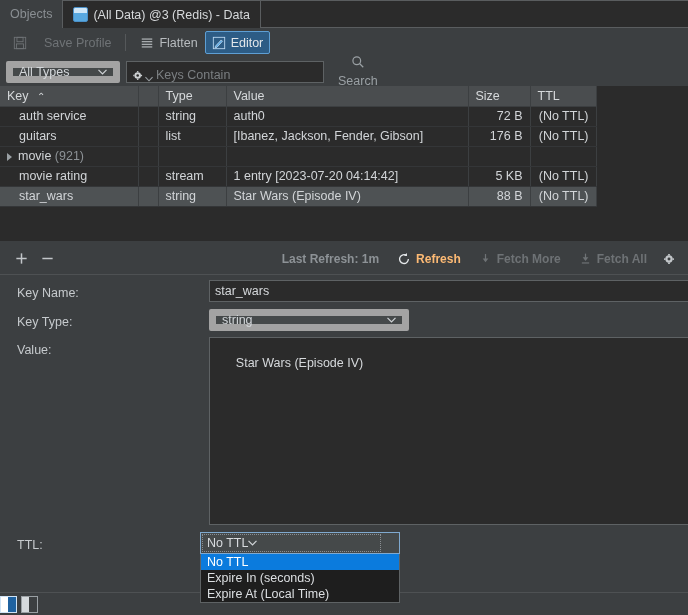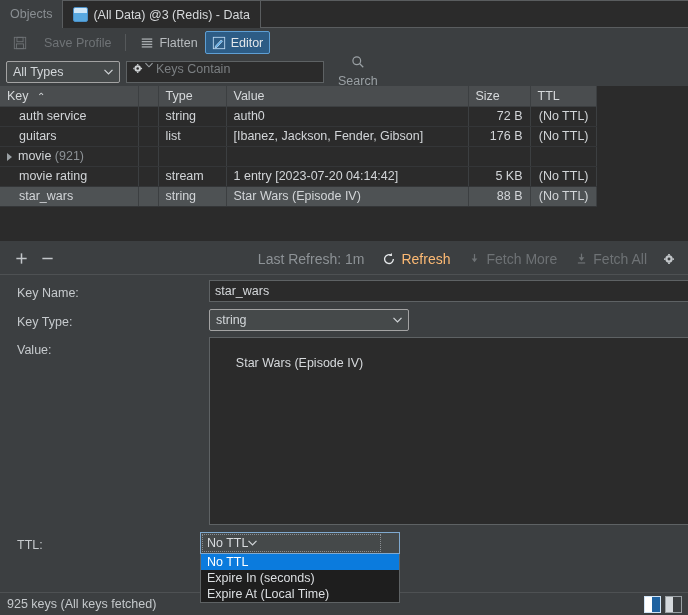--- a/index.html
+++ b/index.html
@@ -83,36 +83,36 @@
     background: #3c3f41;
     display: flex; align-items: center;
     padding-left: 6px;
     box-sizing: border-box;
   }
   .combo {
     position: relative;
     box-sizing: border-box;
     height: 22px;
     background: #45494a;
-    border: 1px solid #a3a3a3;
+    border: 7px solid #a3a3a3;
     border-radius: 2px;
     color: #d3d7da;
     font-size: 12.5px;
     display: flex; align-items: center;
     padding: 0 6px;
   }
   .combo .caret { position: absolute; right: 6px; top: 50%; transform: translateY(-50%); }
   #types-combo { width: 114px; }
   .searchbox {
     box-sizing: border-box;
     margin-left: 6px;
     width: 198px; height: 22px;
     background: #2b2b2b;
     border: 1px solid #5e6264;
-    display: flex; align-items: flex-start; gap: 0;
+    display: flex; align-items: flex-end; gap: 0;
     padding: 0 5px;
     color: #7b7f82;
     font-size: 12.5px;
   }
   .search-action {
     display: flex; align-items: center; gap: 5px;
     margin-left: 14px;
     color: #9aa0a4;
     font-size: 12.5px;
     flex-direction: column;
@@ -180,21 +180,21 @@
     display: flex; align-items: center; justify-content: center;
     color: #c2c6c9;
   }
   .rb-right {
     margin-left: auto; display: flex; align-items: center; gap: 0;
     padding-right: 6px;
   }
   .rb-item {
     display: flex; align-items: center; gap: 5px;
     padding: 0 9px; height: 24px;
-    font-size: 14px; color: #c7cacd; white-space: nowrap;
+    font-size: 12px; color: #c7cacd; white-space: nowrap; font-weight: bold;
   }
   .rb-item.muted { color: #8d9296; }
   .rb-item.dim { color: #6e7275; }
   .rb-item.strong { color: #fdba74; }
 
   
   .form { position: absolute; left: 9px; top: 276px; width: 688px; height: 316px; background: #3c3f41; }
   .flabel { position: absolute; left: 8px; color: #c6cacd; font-size: 12.5px; }
   .textinput {
     position: absolute;
@@ -516,21 +516,20 @@
       <path d="M0.5 0.8 L4.5 5 L8.5 0.8" fill="none" stroke="#d0d4d7" stroke-width="1.2"></path>
     </svg>
   </div>
   <div class="ttl-list">
     <div class="ttl-opt hl">No TTL</div>
     <div class="ttl-opt">Expire In (seconds)</div>
     <div class="ttl-opt">Expire At (Local Time)</div>
   </div>
 
   <div class="statusbar">
-    <div class="sb-cell sb-mid">925 keys (All keys fetched)</div>
     <div class="sb-toggles">
       <div class="pane-toggle on">
         <i class="fill"></i>
         <i class="rest"></i>
       </div>
       <div class="pane-toggle off">
         <i class="fill"></i>
         <i class="rest"></i>
       </div>
     </div>

